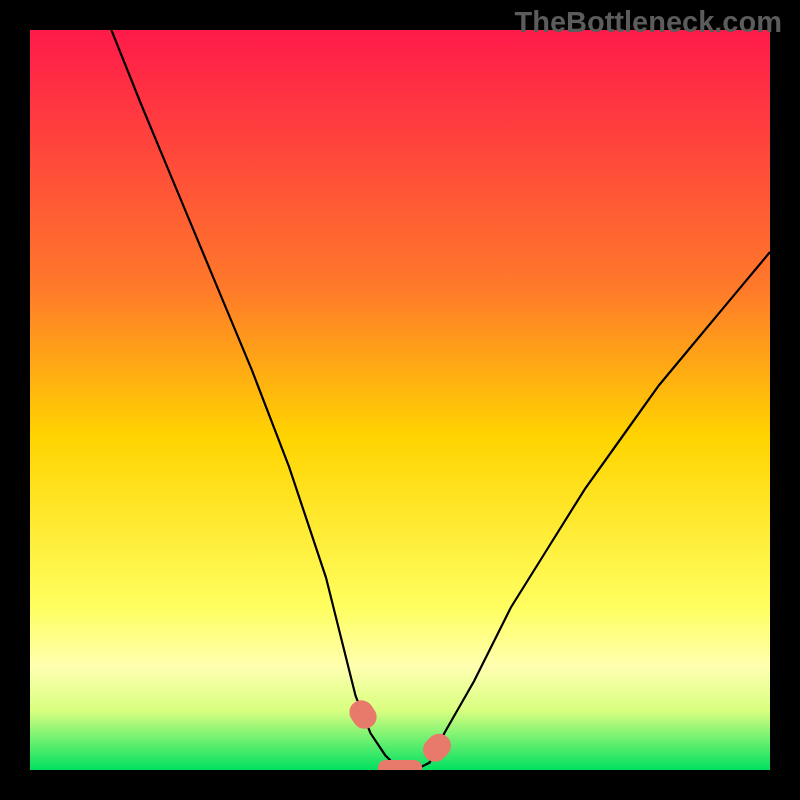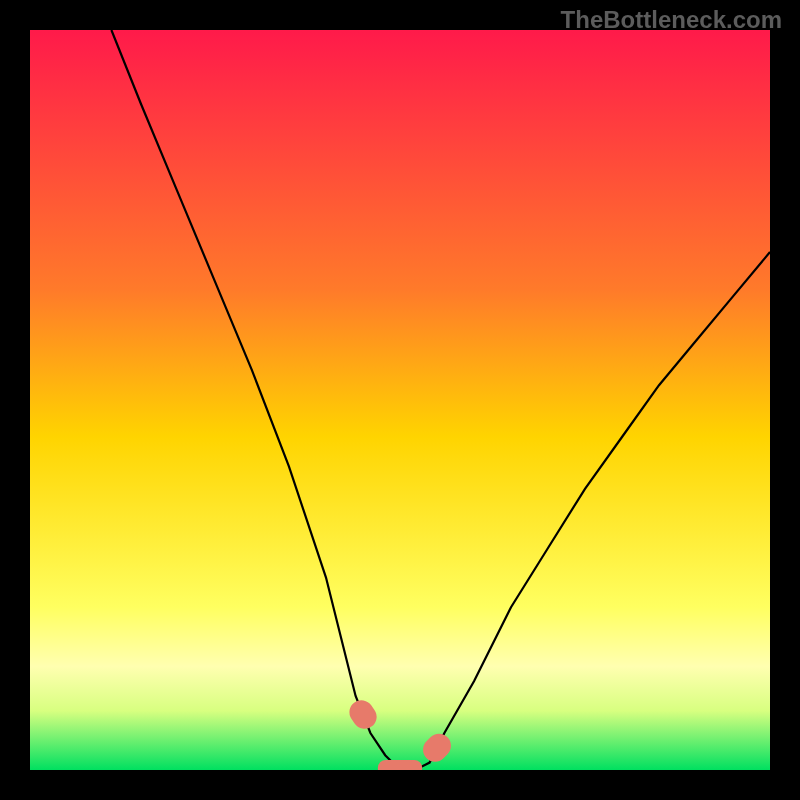--- a/index.html
+++ b/index.html
@@ -9,21 +9,21 @@
     height: 800px;
     background: #000;
     position: relative;
     font-family: Arial, sans-serif;
   }
   .watermark {
     position: absolute;
     top: 6px;
     right: 18px;
     color: #5c5c5c;
-    font-size: 24px;
+    font-size: 29px;
     font-weight: bold;
     z-index: 10;
   }
   .plot-area {
     position: absolute;
     left: 30px;
     top: 30px;
     width: 740px;
     height: 740px;
     overflow: hidden;

